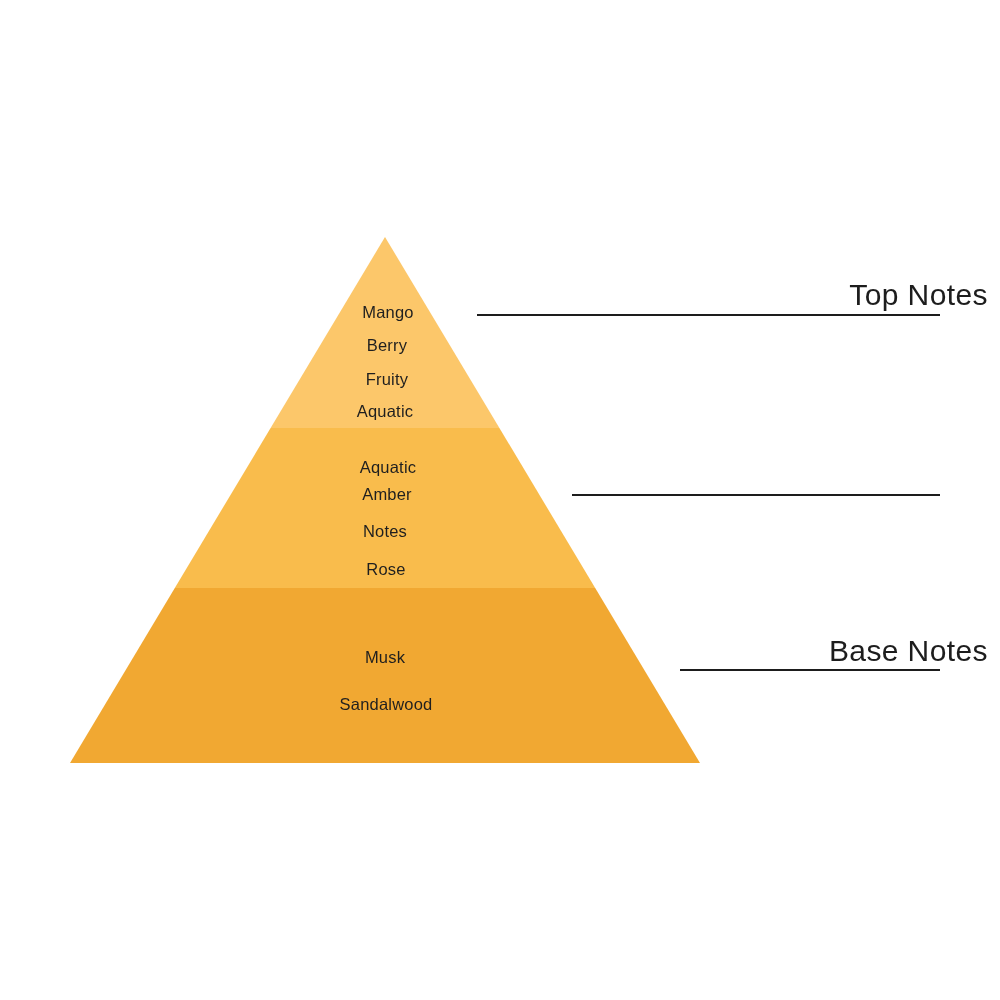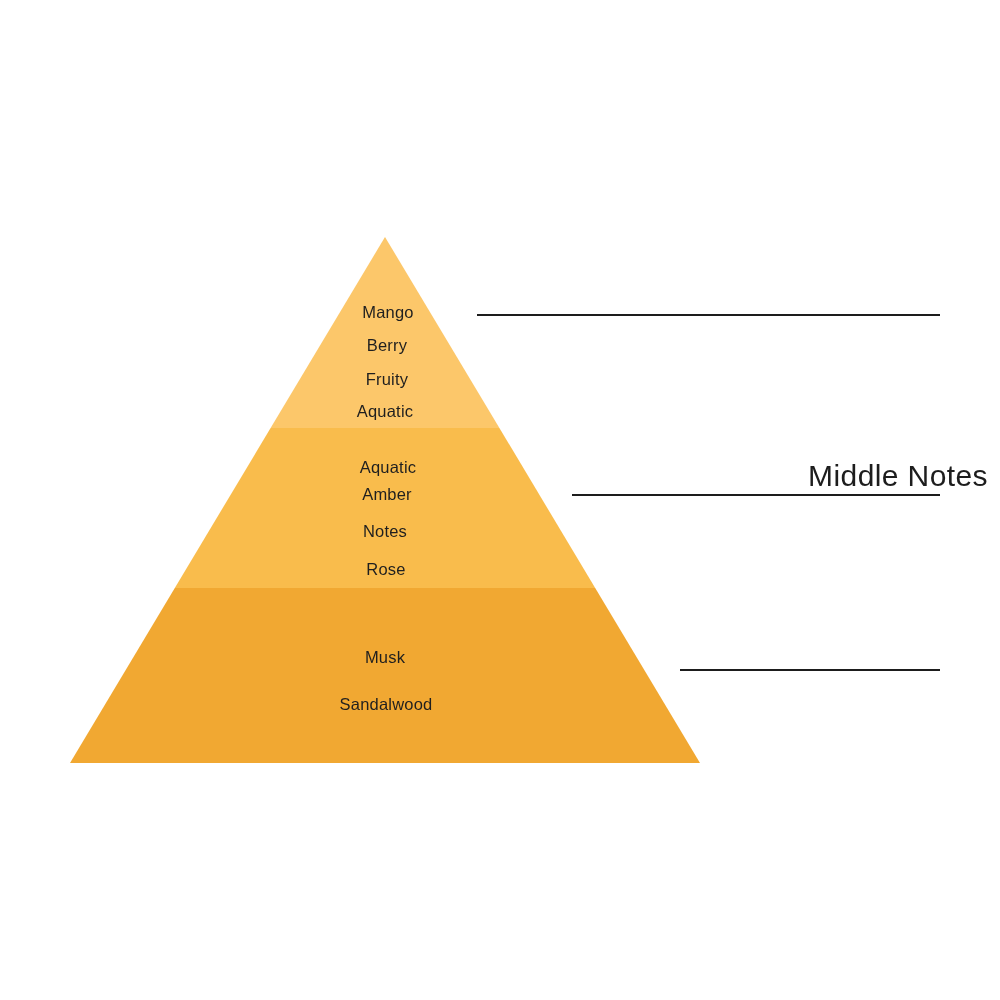--- a/index.html
+++ b/index.html
@@ -64,20 +64,21 @@
   <div class="note" style="left:385px; top:411px">Aquatic</div>
 
   <div class="note" style="left:388px; top:467px">Aquatic</div>
   <div class="note" style="left:387px; top:494px">Amber</div>
   <div class="note" style="left:385px; top:531px">Notes</div>
   <div class="note" style="left:386px; top:569px">Rose</div>
 
   <div class="note" style="left:385px; top:657px">Musk</div>
   <div class="note" style="left:386px; top:704px">Sandalwood</div>
 
+  <div class="callout-label" style="top:278px">Top Notes</div>
   <div class="callout-line" style="left:477px; top:314px; width:463px"></div>
 
-  <div class="callout-label" style="top:459px">Middle Notes</div>
   <div class="callout-line" style="left:572px; top:494px; width:368px"></div>
 
+  <div class="callout-label" style="top:634px">Base Notes</div>
   <div class="callout-line" style="left:680px; top:669px; width:260px"></div>
 
 </div>
 
 </body></html>

